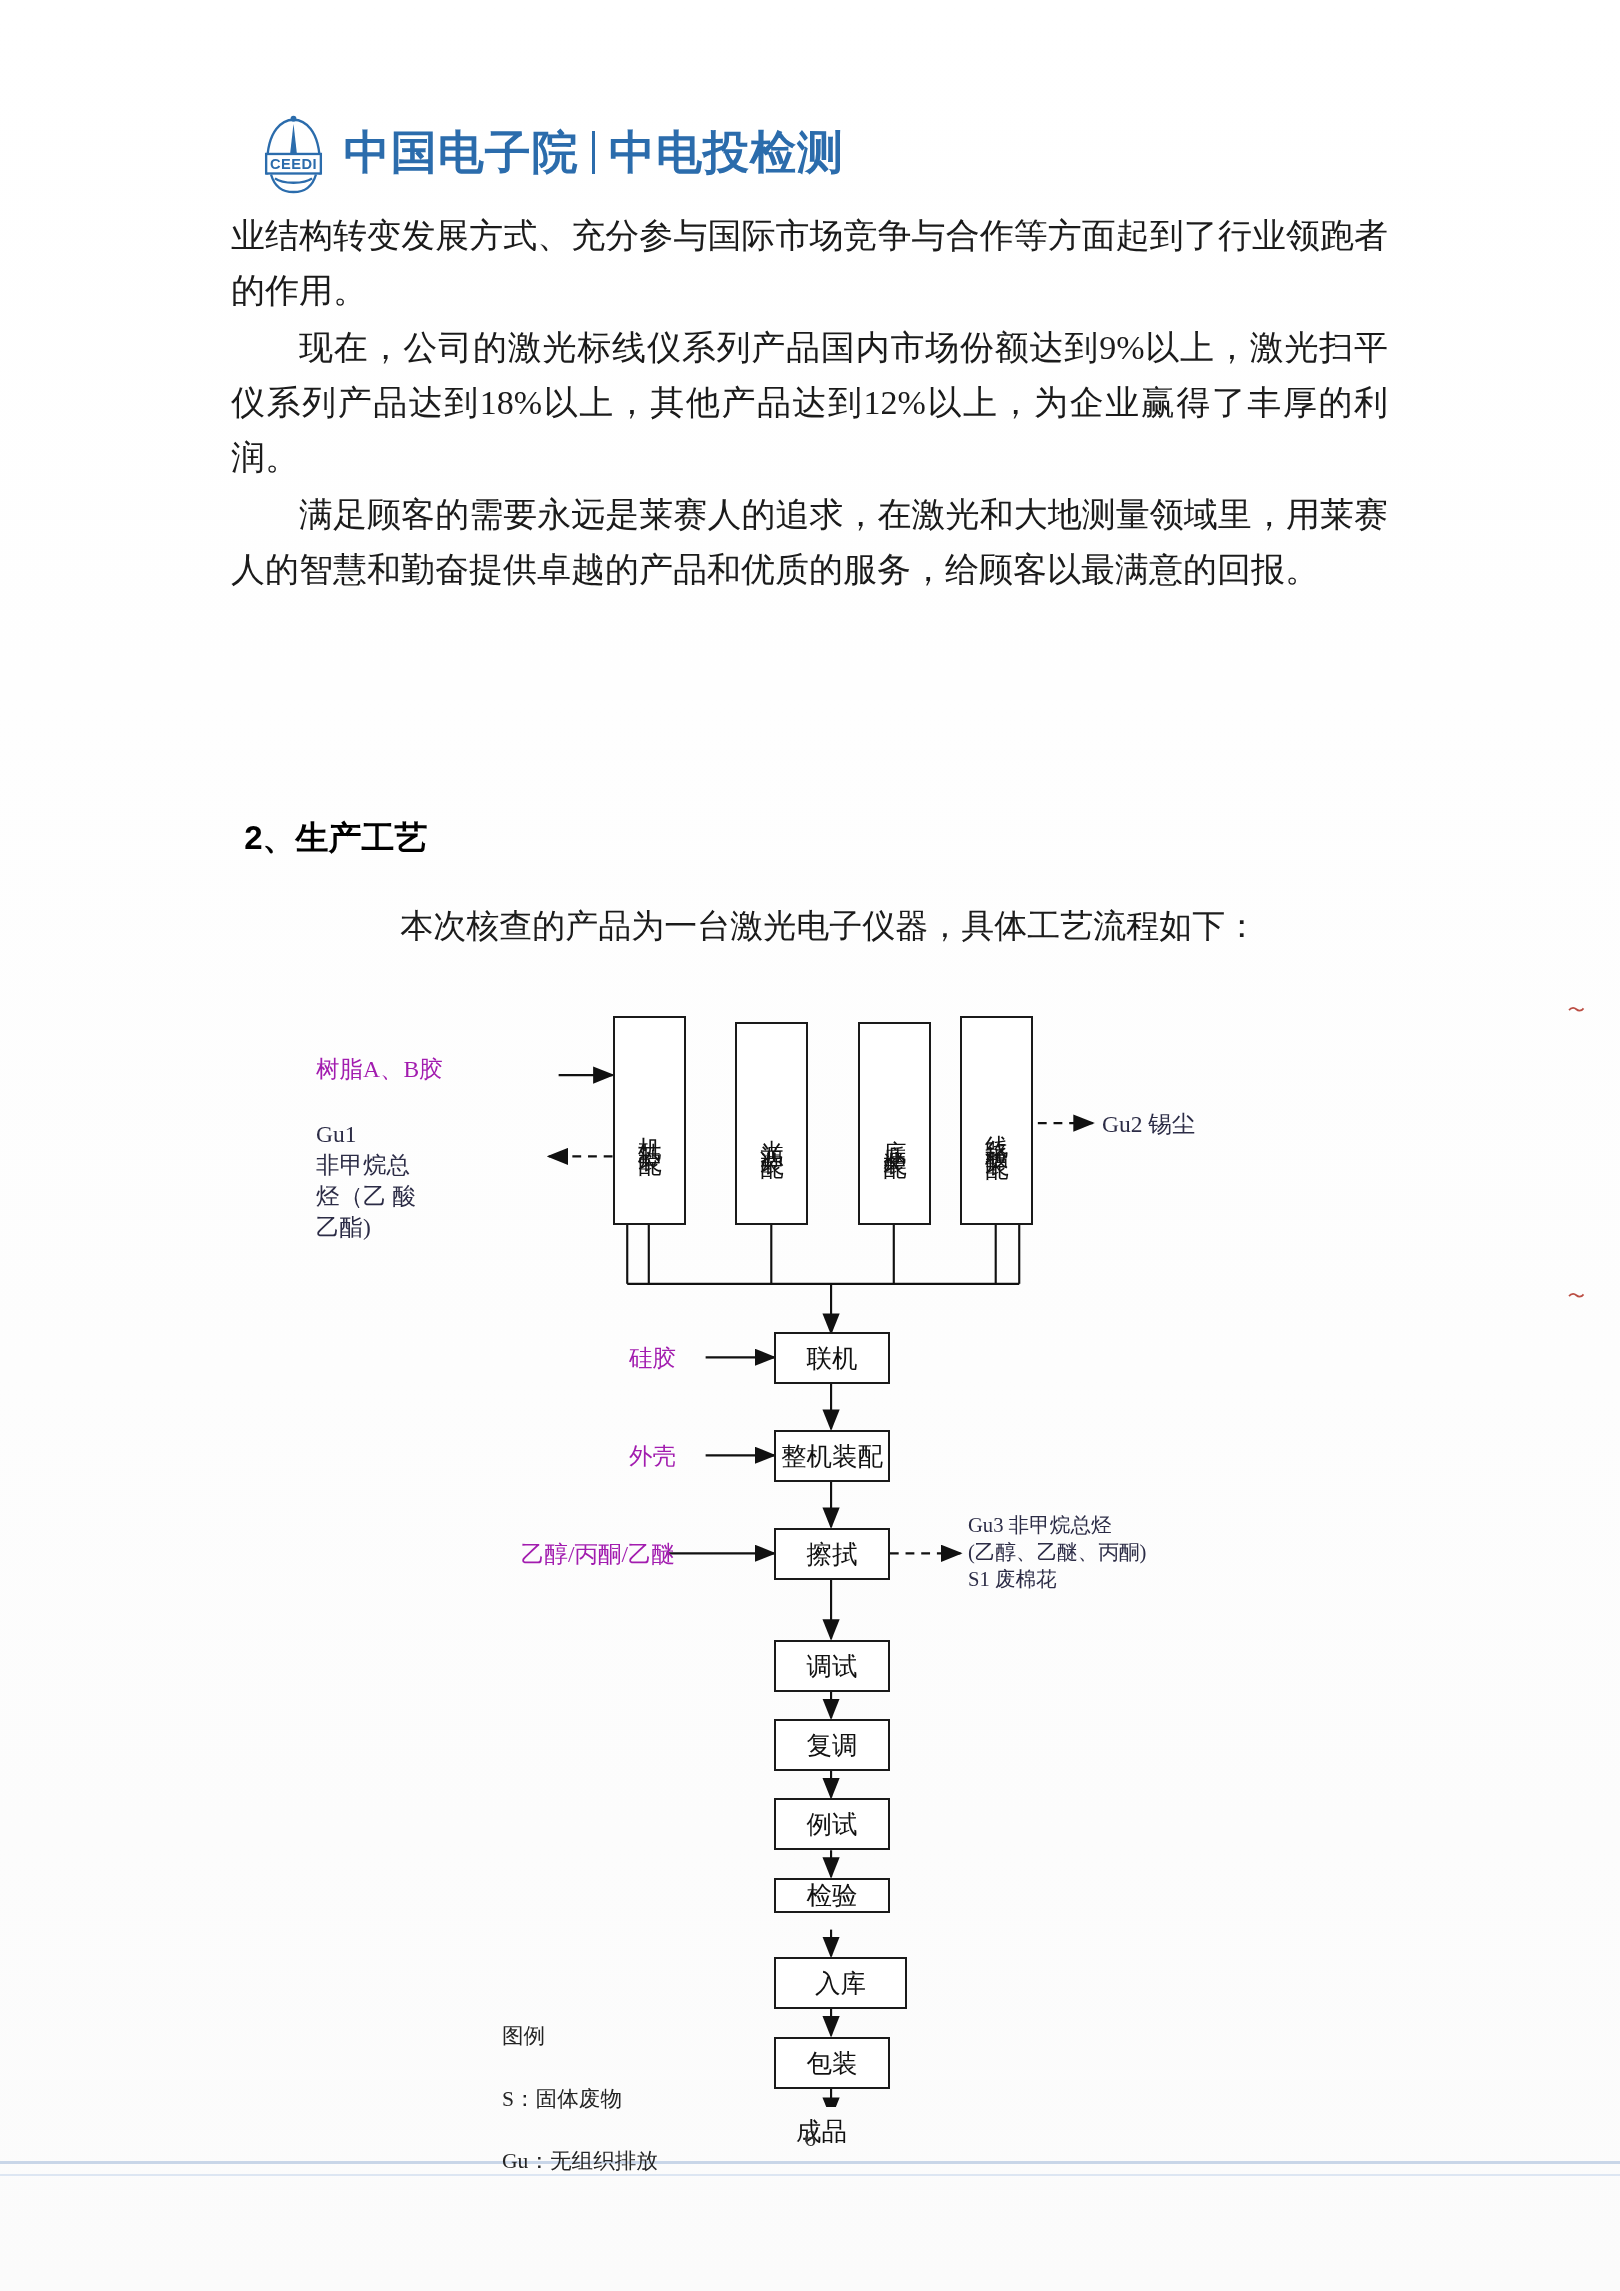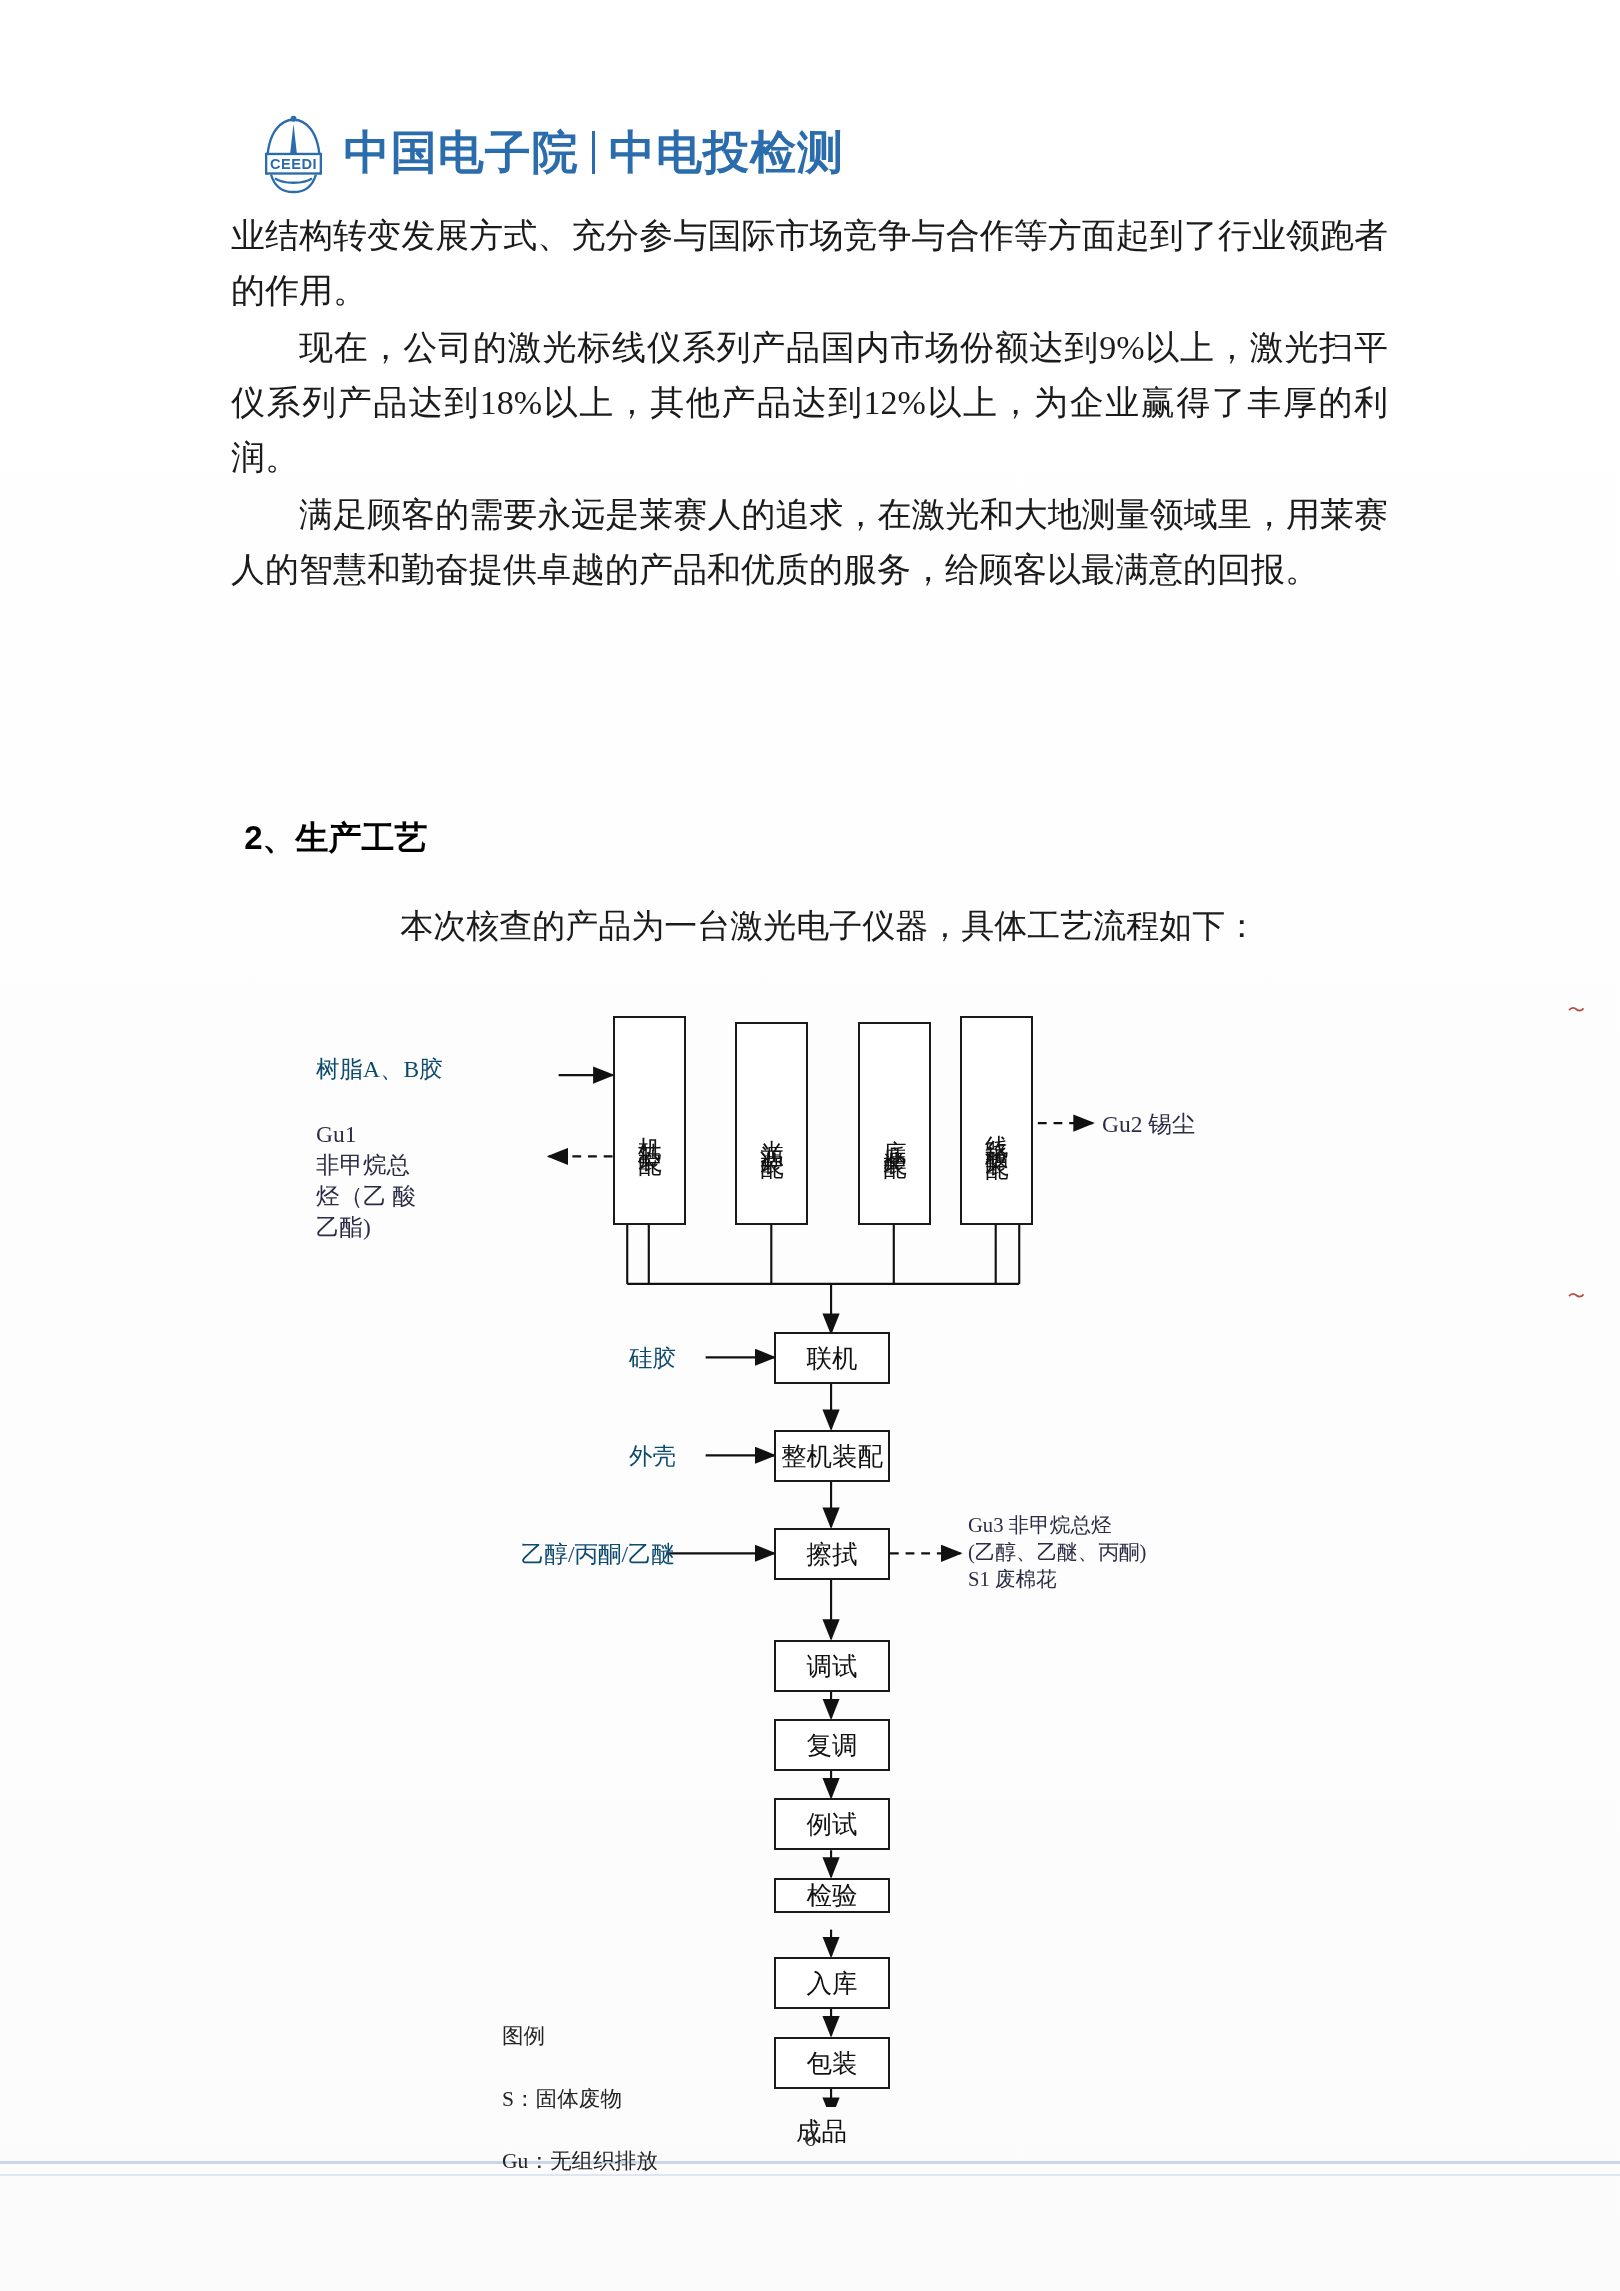--- a/index.html
+++ b/index.html
@@ -132,21 +132,21 @@
     box-sizing: border-box;
     display: flex;
     align-items: center;
     justify-content: center;
     font-size: 25.5px;
     color: #111;
   }
   .flabel {
     position: absolute;
     font-size: 23.5px;
-    color: #0c4a6e;
+    color: #a21caf;
     line-height: 1.32;
     white-space: pre-line;
     font-family: "Liberation Serif", "DejaVu Serif", serif;
   }
   .flabel.small { font-size: 20.6px; }
   .flabel.bluish { color: #2c2c46; }
   .legend {
     position: absolute;
     font-size: 21.6px;
     line-height: 1.45;
@@ -330,21 +330,21 @@
     </div>
     <div class="hbox" style="left:774px;top:739px;width:116px;height:52px;">
       <span>复调</span>
     </div>
     <div class="hbox" style="left:774px;top:818px;width:116px;height:52px;">
       <span>例试</span>
     </div>
     <div class="hbox" style="left:774px;top:898px;width:116px;height:35px;">
       <span>检验</span>
     </div>
-    <div class="hbox" style="left:774px;top:977px;width:116px;height:52px;">
+    <div class="hbox" style="left:774px;top:977px;width:133px;height:52px;">
       <span>入库</span>
     </div>
     <div class="hbox" style="left:774px;top:1057px;width:116px;height:52px;">
       <span>包装</span>
     </div>
 
     <div class="endlabel" style="left:796px;top:1134px;">成品</div>
 
     <div class="legend" style="left:502px;top:1010px;">
       <div>图例</div>

